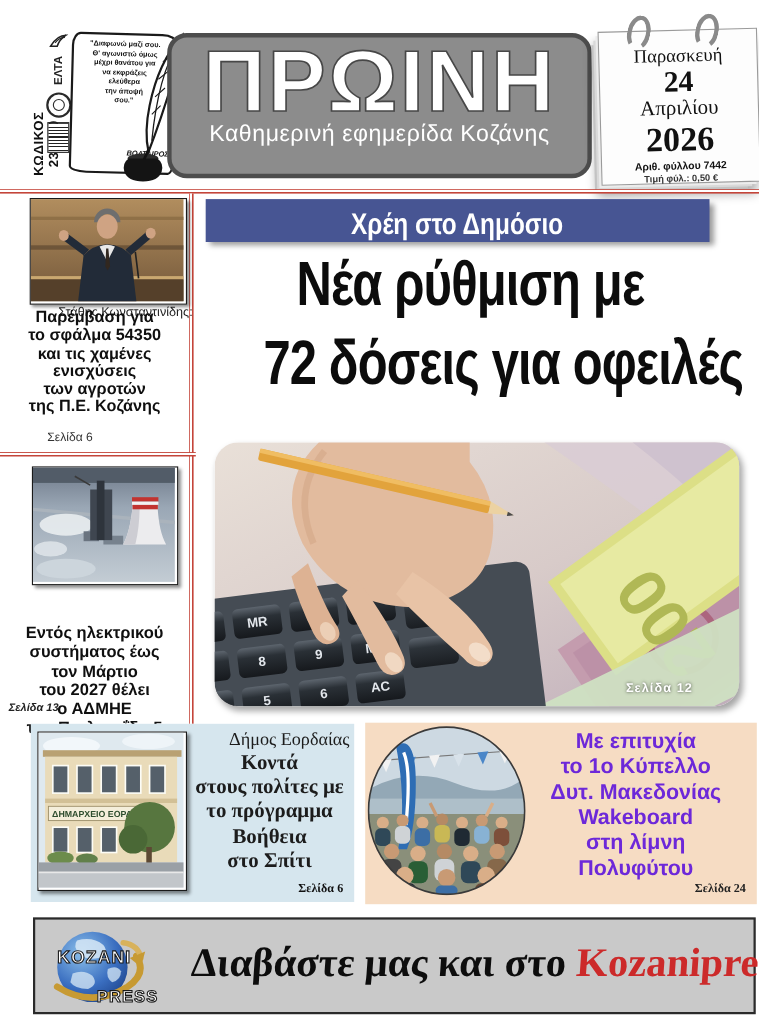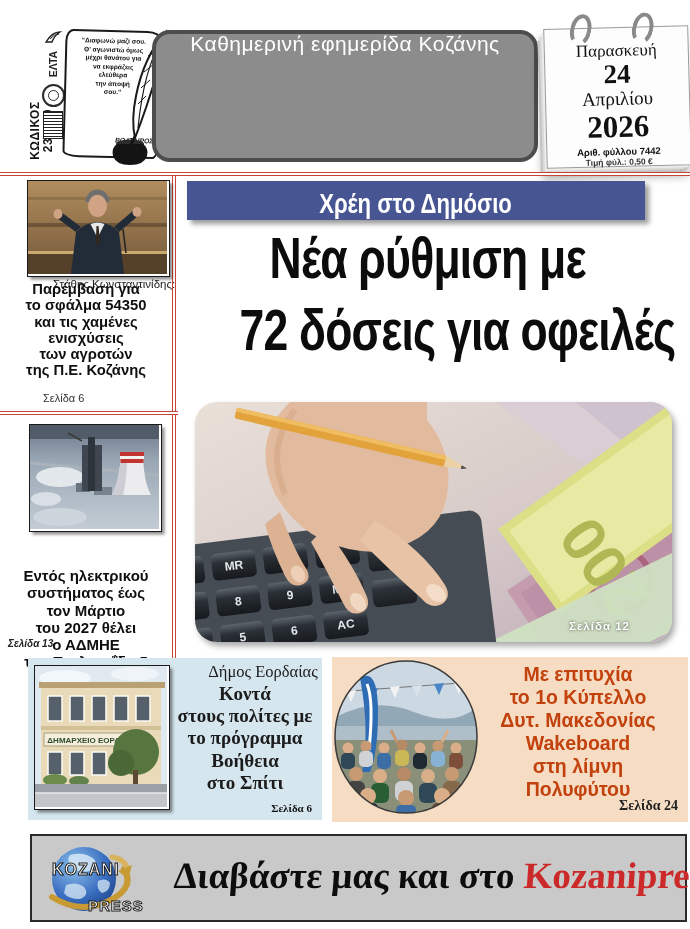--- a/index.html
+++ b/index.html
@@ -83,22 +83,22 @@
   .box-peach{left:332px;top:657px;width:356px;height:165px;background:#f6dcc3;}
   .eordaia-photo{left:6px;top:7px;width:134px;height:143px;position:absolute;}
   .eordaia-text{position:absolute;left:142px;top:4px;width:150px;text-align:center;
     font-family:"Liberation Serif",serif;color:#1c1c1c;}
   .eordaia-kicker{font-size:16.5px;padding-left:36px;}
   .eordaia-title{font-size:19px;font-weight:bold;line-height:1.17;margin-top:1px;}
   .eordaia-ref{position:absolute;right:10px;bottom:6px;font-size:11px;font-weight:bold;
     font-family:"Liberation Serif",serif;}
   .wake-oval{position:absolute;left:2px;top:3px;width:144px;height:154px;}
   .wake-text{position:absolute;left:140px;top:6px;width:212px;text-align:center;
-    font-weight:bold;font-size:19.5px;line-height:1.18;color:#c2410c;}
-  .wake-ref{position:absolute;right:10px;bottom:8px;font-size:14px;font-weight:bold;
+    font-weight:bold;font-size:19.5px;line-height:1.18;color:#6d28d9;}
+  .wake-ref{position:absolute;right:10px;bottom:8px;font-size:11px;font-weight:bold;
     font-family:"Liberation Serif",serif;color:#222;text-align:center;}
 
   
   .footer-banner{left:30px;top:834px;width:657px;height:88px;background:#c9c9c9;
     border:2px solid #2a2a2a;box-sizing:border-box;padding-left:44px;}
   .footer-logo{position:absolute;left:8px;top:5px;}
   .footer-text{position:absolute;left:142px;top:18px;width:508px;white-space:nowrap;
     font-family:"Liberation Serif",serif;font-weight:bold;font-size:37px;
     transform:skewX(-4deg);color:#0d0d0d;}
   .footer-site{color:#cc2a2a;}
@@ -138,20 +138,21 @@
       <path d="M62,4 Q40,28 32,68 Q27,92 31,110 Q42,82 54,42 Q61,20 62,4 Z" fill="#fff" stroke="#1a1a1a" stroke-width="2"></path>
       <path d="M58,12 Q40,40 34,100" fill="none" stroke="#1a1a1a" stroke-width="1.2"></path>
       <path d="M54,22 L44,28 M50,36 L40,44 M46,52 L37,60 M42,68 L34,76" stroke="#1a1a1a" stroke-width="1"></path>
       <ellipse cx="26" cy="116" rx="14" ry="4.5" fill="#2c2c2c"></ellipse>
       <path d="M13,116 q-6,4 -4,12 q3,9 17,9 q14,0 17,-9 q2,-8 -4,-12 z" fill="#141414"></path>
       <path d="M31,108 L27,117" stroke="#111" stroke-width="2.5"></path>
     </svg>
   </div>
 
   <div class="abs masthead">
+    <div class="masthead-title">ΠΡΩΙΝΗ</div>
     <div class="masthead-sub">Καθημερινή εφημερίδα Κοζάνης</div>
   </div>
 
   <div class="abs calendar">
     <span class="ring" style="left:26px"></span>
     <span class="ring" style="left:88px"></span>
     <div class="cal-weekday">Παρασκευή</div>
     <div class="cal-day">24</div>
     <div class="cal-month">Απριλίου</div>
     <div class="cal-year">2026</div>

